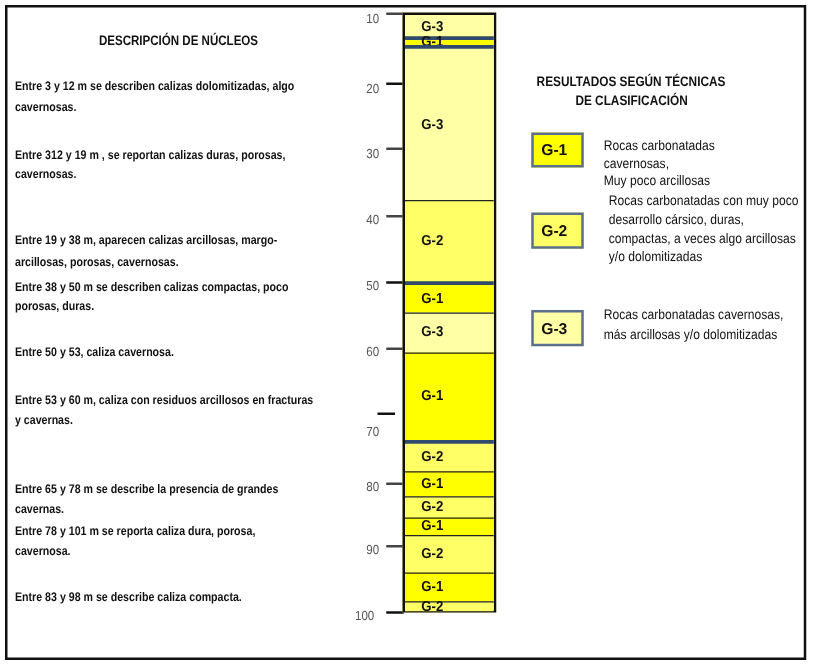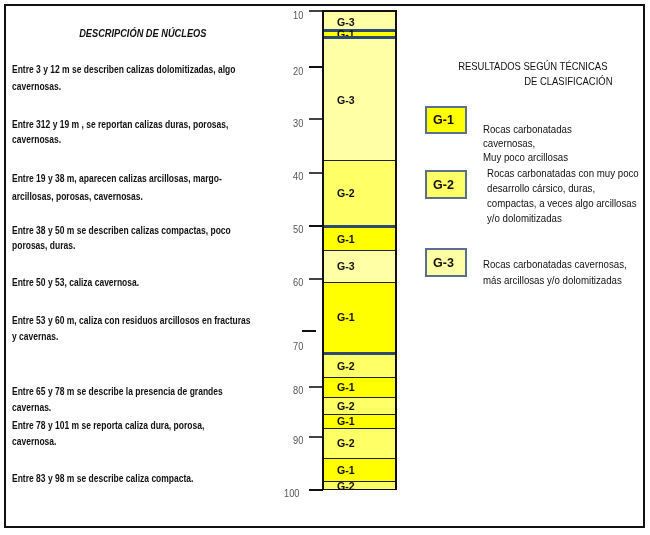--- a/index.html
+++ b/index.html
@@ -4,60 +4,60 @@
 <style>
   html, body { margin:0; padding:0; background:#ffffff; }
   body { width:650px; height:535px; position:relative; overflow:hidden;
          font-family:"Liberation Sans", sans-serif; color:#111; }
   .frame { position:absolute; left:4px; top:4px; width:641px; height:524px;
            border:2px solid #111; box-sizing:border-box; }
   .abs { position:absolute; }
   .n { display:inline-block; white-space:nowrap; transform-origin:0 50%; }
 
   
-  .ltitle { left:40px; top:25px; width:206px; text-align:center; font-size:11px; font-weight:bold; line-height:16px;font-style:italic; }
+  .ltitle { left:40px; top:25px; width:206px; text-align:center; font-size:11px; font-weight:bold; line-height:16px; }
   .ltitle .n { transform:scaleX(0.84); transform-origin:50% 50%; }
   .desc { left:12px; width:290px; font-size:10px; font-weight:bold; line-height:16.5px; }
   .desc .n { transform:scaleX(0.85); display:block; width:max-content; }
 
   
   .tick-label { left:283px; width:22px; text-align:right; font-size:10.5px; color:#555; line-height:12px; }
   .tick-label .n { transform:scaleX(0.88); }
   .tick-line { height:1.5px; background:#444; }
 
   
   .column { left:322px; top:10px; width:75px; height:480px; border:2px solid #111; box-sizing:border-box; background:#FFFFA6; overflow:visible; }
   .layer { position:absolute; left:0; right:0; box-sizing:border-box; }
   .layer .lbl { position:absolute; left:13px; top:50%; transform:translateY(-50%) scaleX(0.92); transform-origin:0 50%;
                 font-size:11.5px; font-weight:bold; line-height:12px; color:#111; white-space:nowrap; }
 
   
-  .rtitle { left:430px; width:190px; text-align:right; font-size:11px; font-weight:normal; line-height:15px; }
+  .rtitle { left:410px; width:190px; text-align:center; font-size:11px; font-weight:bold; line-height:15px; }
   .rtitle .n { transform:scaleX(0.86); transform-origin:50% 50%; }
   .lbox { left:425px; width:42px; border:2px solid #5b6f8f; box-sizing:border-box; }
   .lbox .code { position:absolute; left:6px; top:50%; transform:translateY(-50%); font-size:12.5px; font-weight:bold; color:#111; }
-  .ldesc { font-size:11px; line-height:14.5px; color:#111;margin-top:12px; }
+  .ldesc { font-size:11px; line-height:14.5px; color:#111; }
   .ldesc .n { transform:scaleX(0.88); display:block; width:max-content; }
 </style>
 </head>
 <body>
 
 <div class="frame"></div>
 
 <div class="abs ltitle"><span class="n">DESCRIPCIÓN DE NÚCLEOS</span></div>
 
 <div class="abs desc" style="top:62px">
   <span class="n">Entre 3 y 12 m se describen calizas dolomitizadas, algo</span>
   <span class="n">cavernosas.</span>
 </div>
 <div class="abs desc" style="top:117px; line-height:15px">
   <span class="n">Entre 312 y 19 m , se reportan calizas duras, porosas,</span>
   <span class="n">cavernosas.</span>
 </div>
-<div class="abs desc" style="top:170px; line-height:18px">
+<div class="abs desc" style="top:184px; line-height:18px">
   <span class="n">Entre 19 y 38 m, aparecen calizas arcillosas, margo-</span>
   <span class="n">arcillosas, porosas, cavernosas.</span>
 </div>
 <div class="abs desc" style="top:223px; line-height:15px">
   <span class="n">Entre 38 y 50 m se describen calizas compactas, poco</span>
   <span class="n">porosas, duras.</span>
 </div>
 <div class="abs desc" style="top:275px">
   <span class="n">Entre 50 y 53, caliza cavernosa.</span>
 </div>

